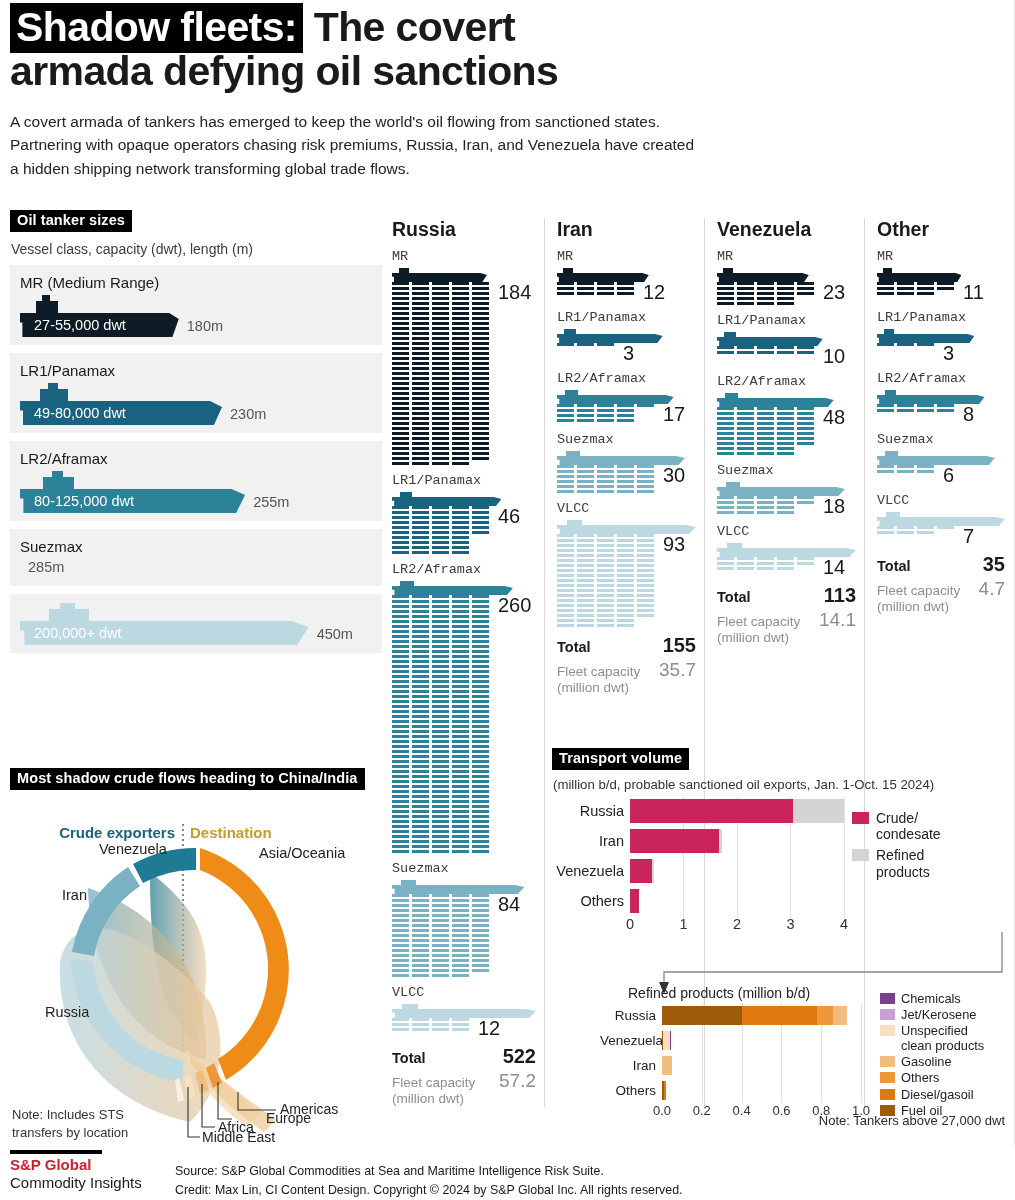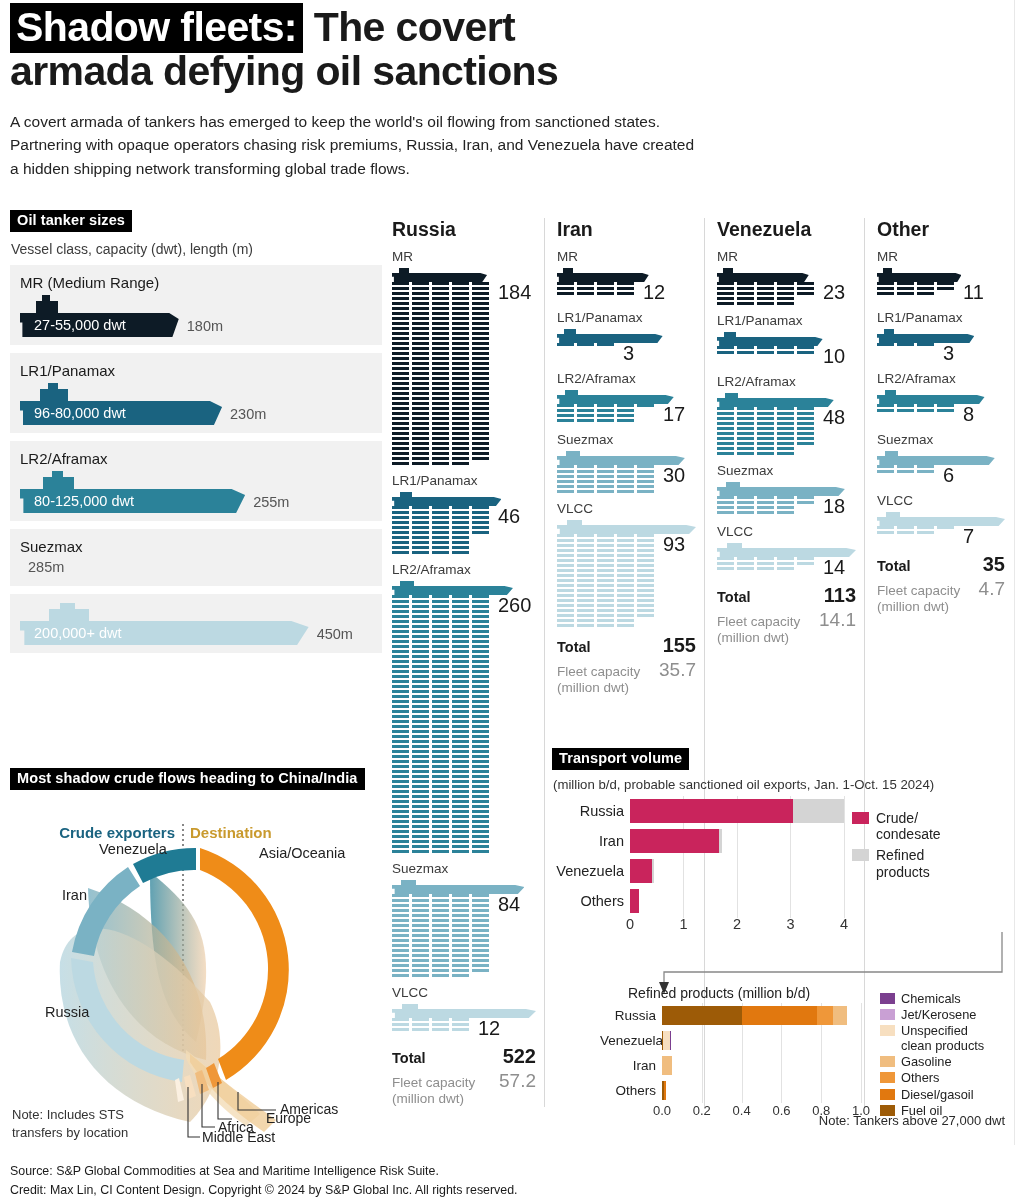--- a/index.html
+++ b/index.html
@@ -44,21 +44,21 @@
   
   .fleets { position:absolute; left:392px; top:210px; width:613px; }
   .fleet-cols { display:flex; margin-top:8px; }
   .fcol { padding-right:8px; }
   .fcol + .fcol { border-left:1px solid #d8d8d8; padding-left:12px; }
   .c-russia { width:152px; }
   .c-iran { width:160px; }
   .c-ven { width:160px; }
   .c-other { width:141px; padding-right:0; }
   .country { font-size:19.5px; font-weight:700; margin-bottom:3px; }
-  .klass { font-size:13.5px; color:#3c3c3c; margin-top:8px; }
+  .klass { font-size:13.5px; color:#3c3c3c; margin-top:8px;font-family:Liberation Mono, monospace; }
   .mini-ship { position:relative; height:16px; margin-top:2px; }
   .mini-ship .mhull { position:absolute; left:0; bottom:0; height:9px; width:100%;
      clip-path: polygon(0% 0%, 0% 42%, 2% 42%, 2% 100%, 95% 100%, 100% 22%, 93% 0%); }
   .mini-ship .mbridge { position:absolute; left:7%; bottom:9px; width:11%; height:5px; }
   .tickgrid-row { display:flex; align-items:flex-start; }
   .tickgrid { display:flex; gap:3px; }
   .tcol { display:flex; flex-direction:column; gap:2px; }
   .tick { width:17px; height:3px; }
   .tickval { font-size:20px; color:#1a1a1a; margin-left:9px; line-height:1; }
   .total-row { display:flex; justify-content:space-between; align-items:baseline; margin-top:7px; }
@@ -136,21 +136,21 @@
             <div class="len">180m</div>
           </div>
         </div>
         <div class="vessel-card">
           <div class="vessel-name">LR1/Panamax</div>
           <div class="vessel-row">
             <div class="ship" style="width:57.4%">
               <div class="funnel" style="background:#1a6380"></div>
               <div class="bridge" style="background:#1a6380"></div>
               <div class="hull" style="background:#1a6380"></div>
-              <div class="cap">96-80,000 dwt</div>
+              <div class="cap">49-80,000 dwt</div>
             </div>
             <div class="len">230m</div>
           </div>
         </div>
         <div class="vessel-card">
           <div class="vessel-name">LR2/Aframax</div>
           <div class="vessel-row">
             <div class="ship" style="width:63.959999999999994%">
               <div class="funnel" style="background:#2b8299"></div>
               <div class="bridge" style="background:#2b8299"></div>
@@ -1702,18 +1702,23 @@
           <div class="rl-text">Diesel/gasoil</div>
         </div>
         <div class="rl-item">
           <div class="rsw" style="background:#9d5b07"></div>
           <div class="rl-text">Fuel oil</div>
         </div>
       </div>
   </div>
 
   <div class="footer">
+    <div class="logo">
+      <div class="bar"></div>
+      <div class="l1">S&amp;P Global</div>
+      <div class="l2">Commodity Insights</div>
+    </div>
     <div class="src">
       <div>Source: S&amp;P Global Commodities at Sea and Maritime Intelligence Risk Suite.</div>
       <div>Credit: Max Lin, CI Content Design.  Copyright © 2024 by S&amp;P Global Inc.  All rights reserved.</div>
     </div>
   </div>
 </div>
 
 </body></html>

